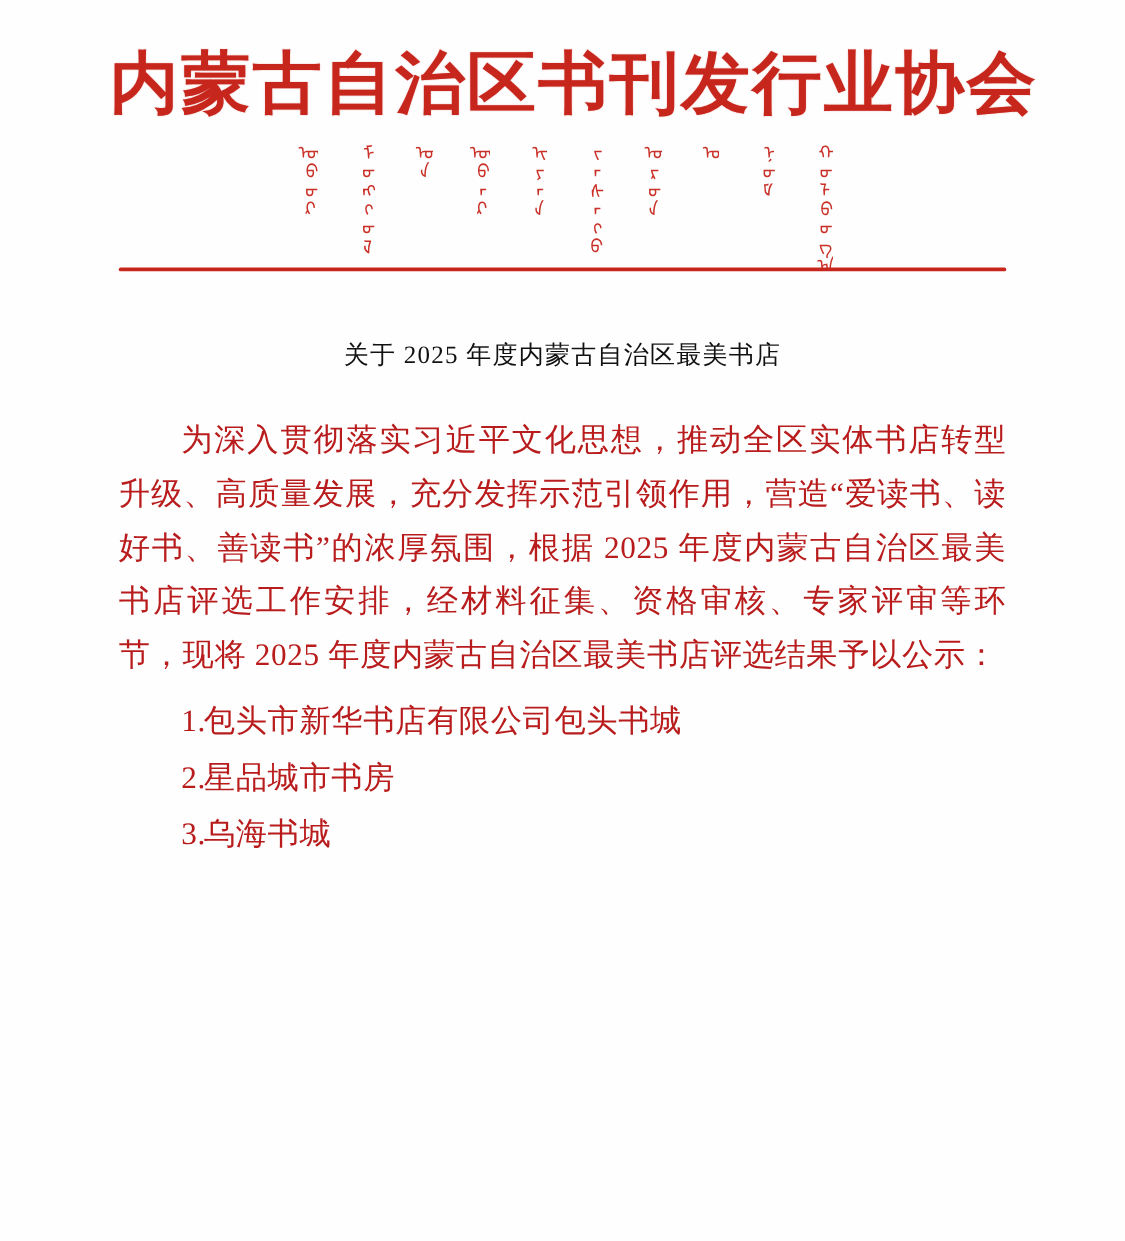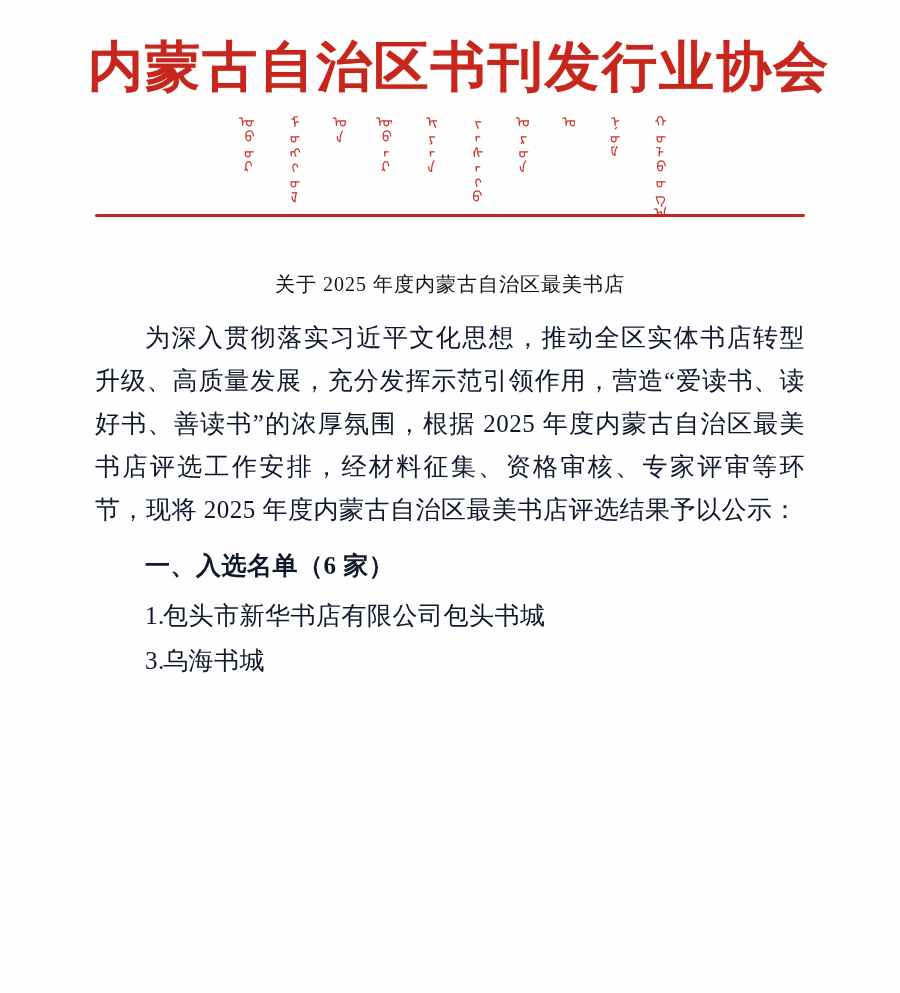--- a/index.html
+++ b/index.html
@@ -76,27 +76,27 @@
     line-height: 1.5;
     letter-spacing: 1px;
     color: #111;
   }
   .doc-title .line {
     display: block;
   }
 
   
   .body-text {
-    margin-top: 17px;
+    margin-top: 32px;
     font-size: 25px;
     line-height: 1.72;
     text-align: justify;
     text-justify: inter-ideograph;
     letter-spacing: 0.5px;
-    color: #0f172a;
+    color: #b91c1c;
   }
   .body-text p {
     margin: 0 0 10px 0;
     text-indent: 2em;
   }
 
   .section-heading {
     margin-top: 14px;
     font-size: 25px;
     line-height: 1.7;
@@ -155,25 +155,27 @@
     <div class="rule"></div>
   </div>
 
   <div class="doc-title">
     <span class="line">关于 2025 年度内蒙古自治区最美书店</span>
   </div>
 
   <div class="body-text">
     <p>为深入贯彻落实习近平文化思想，推动全区实体书店转型升级、高质量发展，充分发挥示范引领作用，营造“爱读书、读好书、善读书”的浓厚氛围，根据 2025 年度内蒙古自治区最美书店评选工作安排，经材料征集、资格审核、专家评审等环节，现将 2025 年度内蒙古自治区最美书店评选结果予以公示：</p>
 
-    <div class="section-heading">一、入选名单（6 家）</div>
 
     <ul class="list">
       <li>
         <span class="num">1.</span><span class="txt">包头市新华书店有限公司包头书城</span>
+      </li>
+      <li>
+        <span class="num">2.</span><span class="txt">星品城市书房</span>
       </li>
       <li>
         <span class="num">3.</span><span class="txt">乌海书城</span>
       </li>
     </ul>
   </div>
 
 </div>
 
 </body></html>

